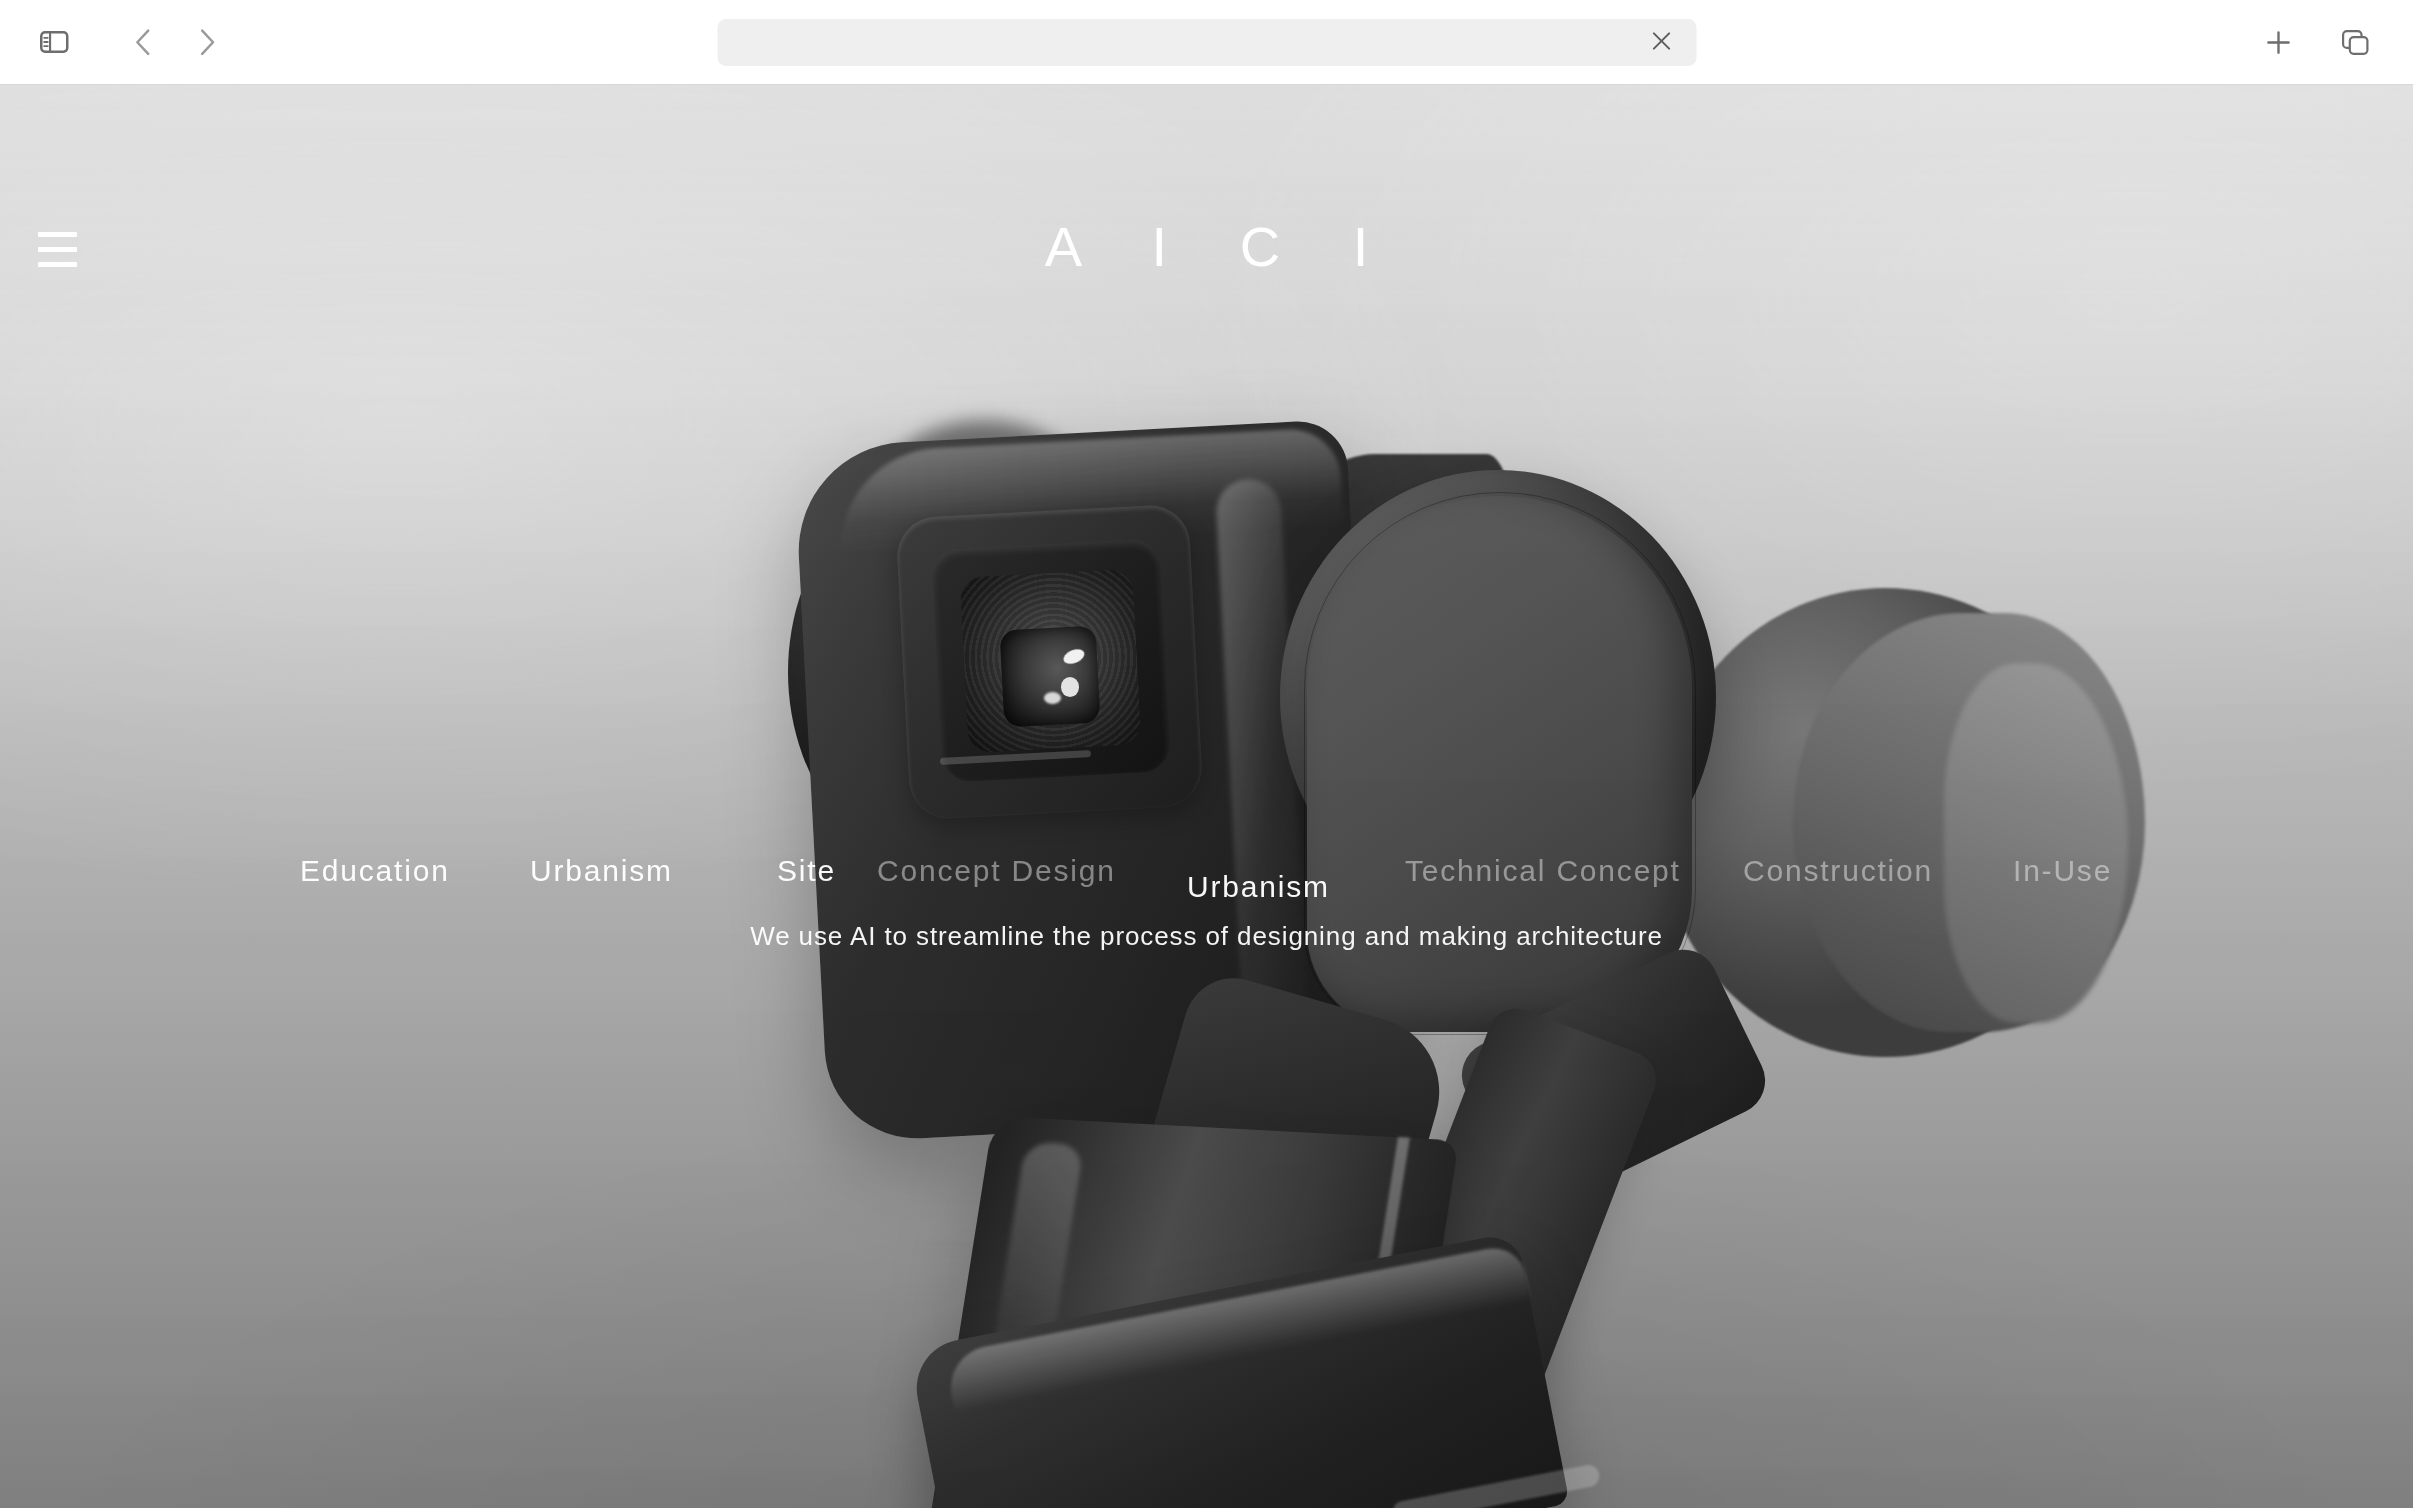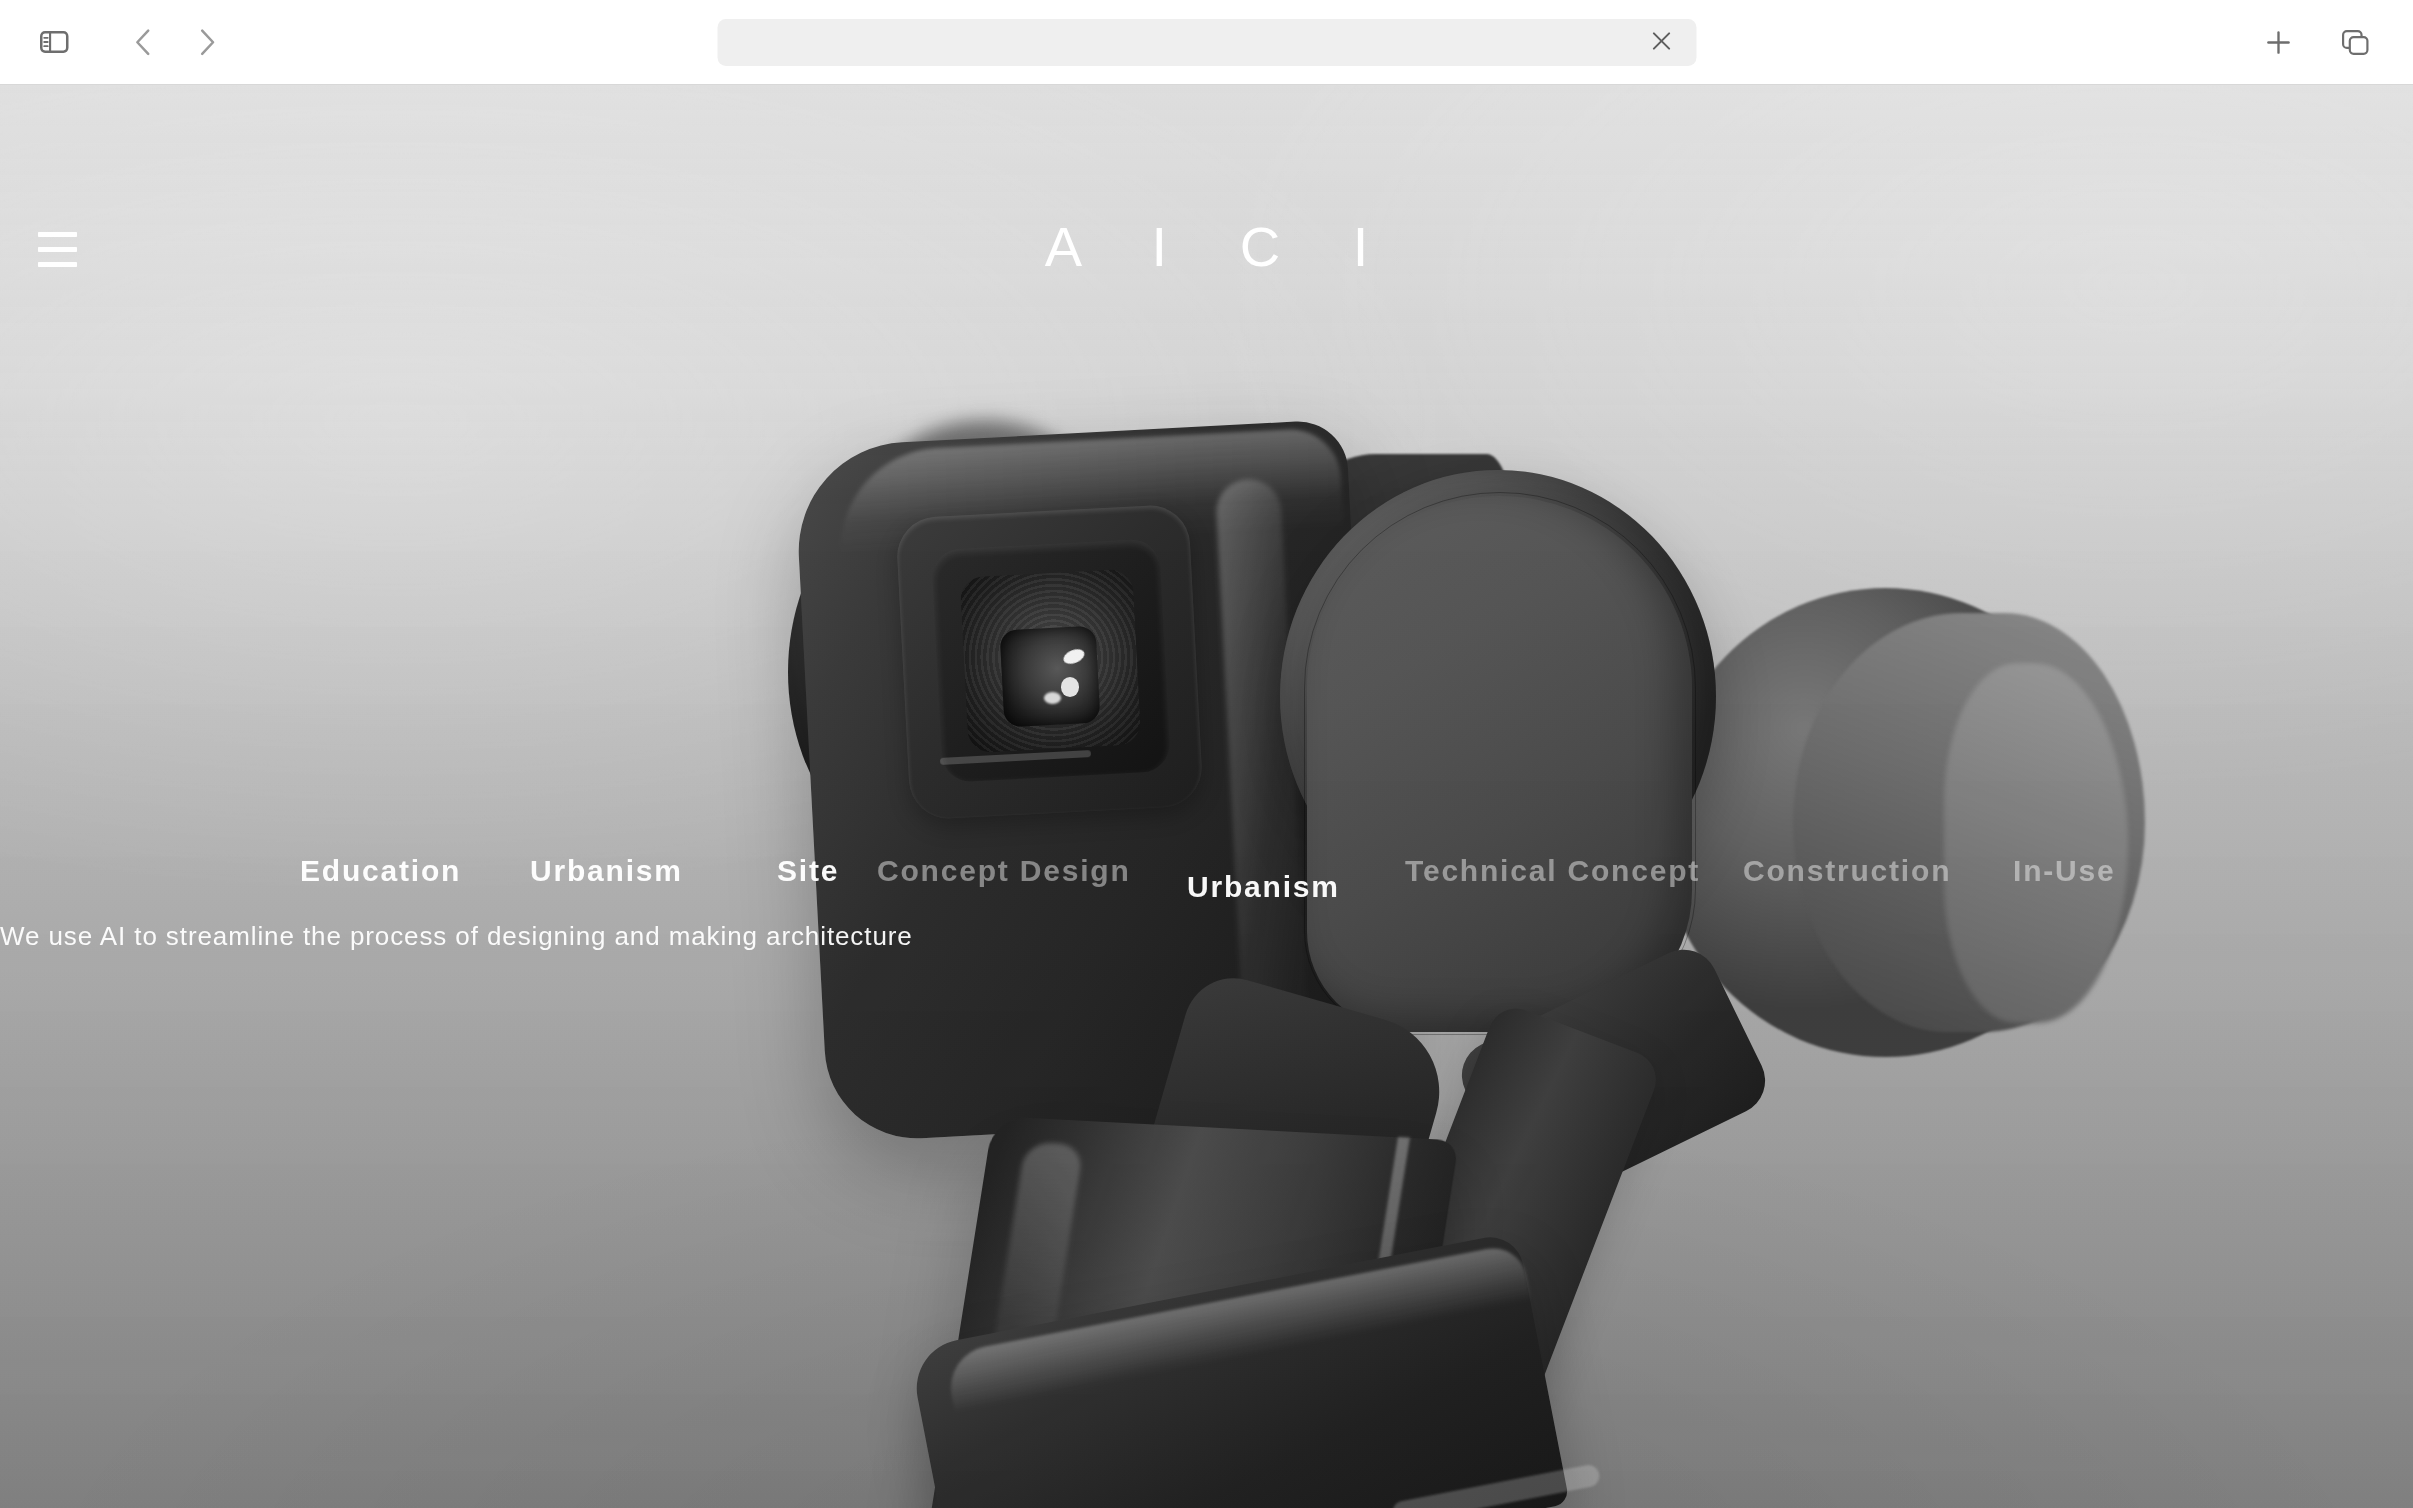--- a/index.html
+++ b/index.html
@@ -370,32 +370,32 @@
 
   .hero-nav{
     position:absolute; top:771px; left:0;
     width:2413px;
     display:flex; align-items:baseline;
     z-index:20;
     white-space:nowrap;
   }
   .nav-item{
     font-size:30px;
-    font-weight:700;
+    font-weight:400;
     letter-spacing:1.8px;
     color:rgba(255,255,255,0.97);
     line-height:1;
     flex:none;
   }
   .nav-item.dim{ color:rgba(255,255,255,0.44); }
 
   .hero-tagline{
     position:absolute; top:838px; left:0;
     width:2413px;
-    text-align:left;
+    text-align:center;
     font-size:26px;
     letter-spacing:0.9px;
     color:rgba(255,255,255,0.95);
     z-index:20;
     line-height:1;
   }
 </style>
 </head>
 <body>
 

